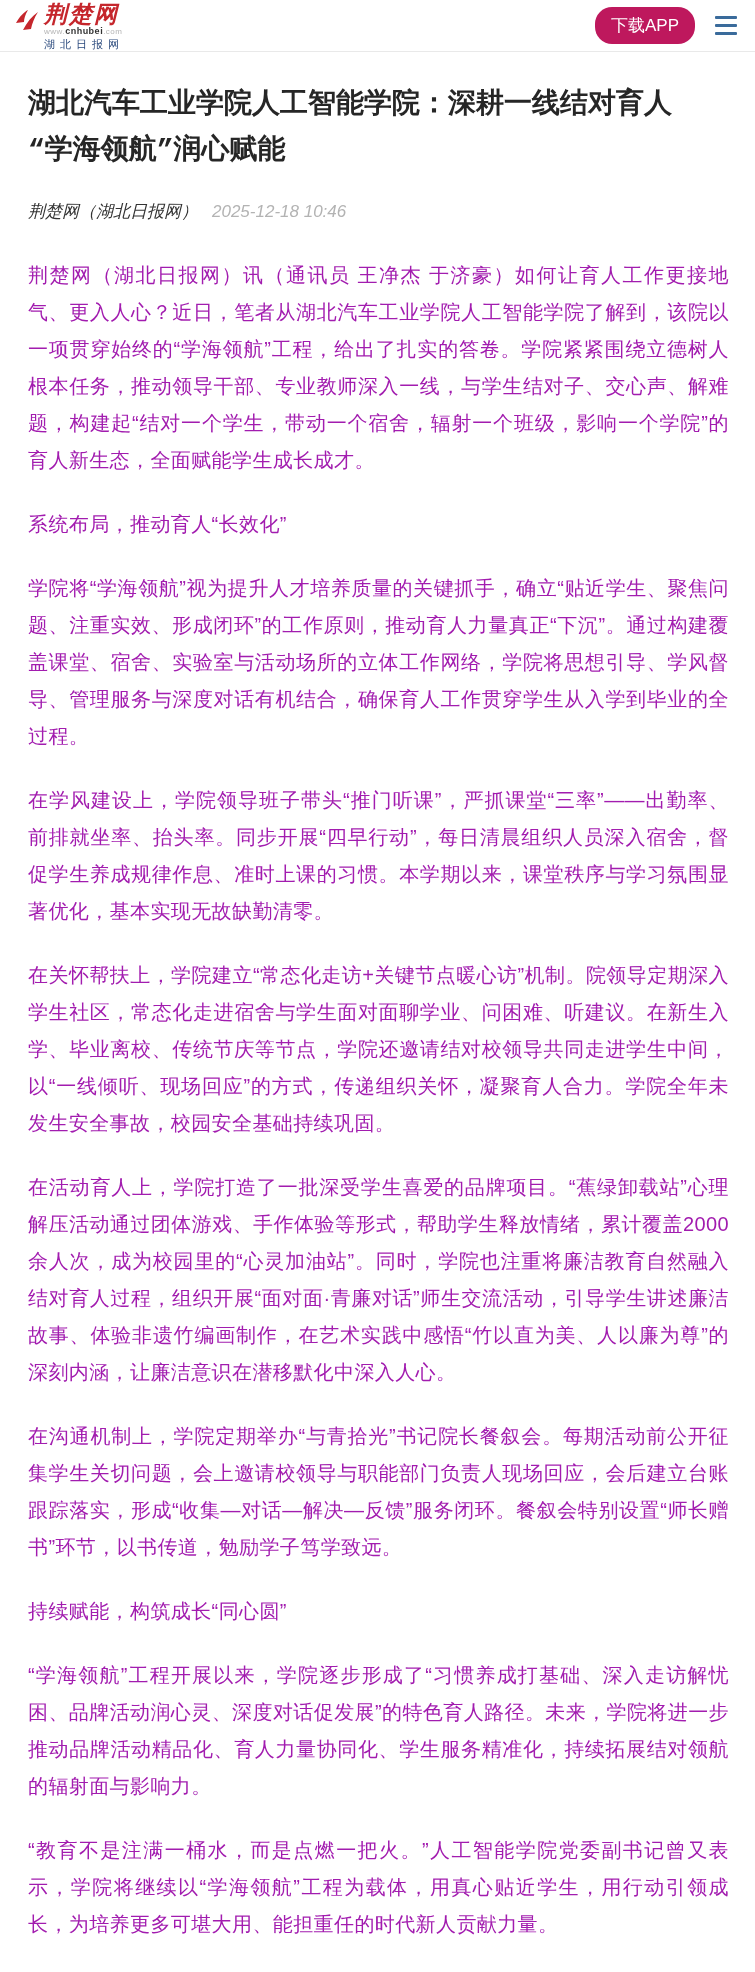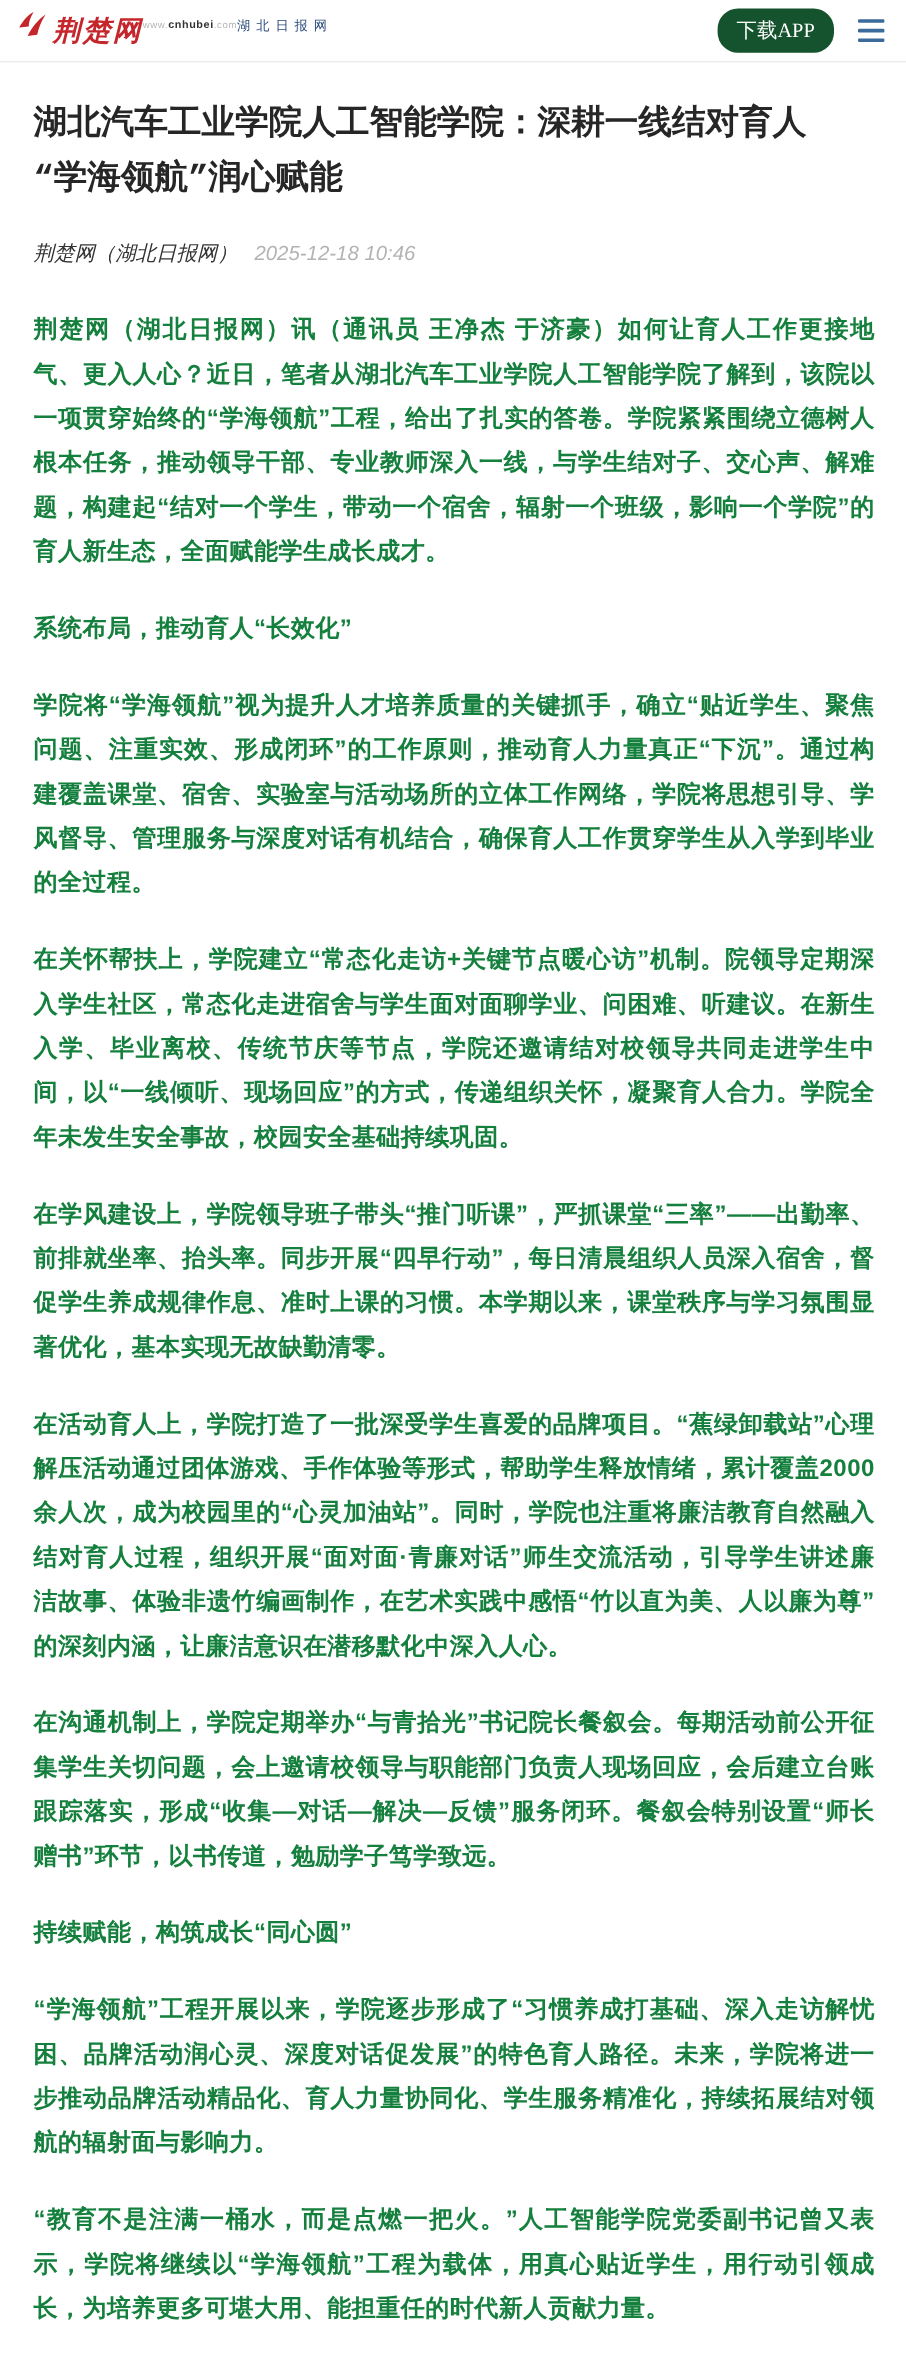--- a/index.html
+++ b/index.html
@@ -15,21 +15,21 @@
     height: 52px;
     display: flex;
     align-items: center;
     justify-content: space-between;
     padding: 0 16px 0 14px;
     border-bottom: 1px solid #e9e9e9;
     background: #fff;
   }
   .logo { display: flex; align-items: center; gap: 4px; cursor: pointer; }
   .logo-swoosh { width: 26px; height: 26px; margin-top: -10px; }
-  .logo-text-block { display: flex; flex-direction: row; line-height: 1; }
+  .logo-text-block { display: flex; flex-direction: column; line-height: 1; }
   .logo-name {
     font-family: "DejaVu Serif", "Liberation Serif", serif;
     font-style: italic;
     font-weight: bold;
     font-size: 23px;
     color: #c5262c;
     letter-spacing: 2px;
   }
   .logo-url {
     font-size: 8px;
@@ -40,28 +40,28 @@
   .logo-url b { color: #333; font-size: 9px; }
   .logo-sub {
     font-size: 11px;
     font-weight: normal;
     color: #2b4a7d;
     letter-spacing: 5px;
     margin-top: 3px;
   }
   .header-right { display: flex; align-items: center; gap: 18px; }
   .download-btn {
-    background: #14532d;
+    background: #be185d;
     color: #fff;
     border: none;
     border-radius: 17px;
     font-size: 17px;
     padding: 7px 16px;
     cursor: pointer;
-    font-family: Liberation Serif, serif;
+    font-family: Liberation Sans, sans-serif;
   }
   .menu-btn {
     background: none;
     border: none;
     cursor: pointer;
     display: flex;
     flex-direction: column;
     gap: 5px;
     padding: 2px;
   }
@@ -89,22 +89,22 @@
     gap: 14px;
     margin-bottom: 22px;
     font-size: 17px;
     font-style: italic;
   }
   .byline .source { color: #333; }
   .byline .datetime { color: #b3b3b3; }
 
   .body-text p, .body-text h3 {
     font-size: 20px;
-    font-weight: bold;
-    color: #15803d;
+    font-weight: normal;
+    color: #a21caf;
     line-height: 1.85;
     text-align: justify;
     margin-top: 27px;
     letter-spacing: 0.4px;
   }
   .body-text > :first-child { margin-top: 34px; }
 </style>
 </head>
 <body>
 
@@ -137,22 +137,22 @@
 
     <div class="byline">
       <span class="source">荆楚网（湖北日报网）</span>
       <span class="datetime">2025-12-18 10:46</span>
     </div>
 
     <div class="body-text">
       <p>荆楚网（湖北日报网）讯（通讯员 王净杰 于济豪）如何让育人工作更接地气、更入人心？近日，笔者从湖北汽车工业学院人工智能学院了解到，该院以一项贯穿始终的“学海领航”工程，给出了扎实的答卷。学院紧紧围绕立德树人根本任务，推动领导干部、专业教师深入一线，与学生结对子、交心声、解难题，构建起“结对一个学生，带动一个宿舍，辐射一个班级，影响一个学院”的育人新生态，全面赋能学生成长成才。</p>
       <h3>系统布局，推动育人“长效化”</h3>
       <p>学院将“学海领航”视为提升人才培养质量的关键抓手，确立“贴近学生、聚焦问题、注重实效、形成闭环”的工作原则，推动育人力量真正“下沉”。通过构建覆盖课堂、宿舍、实验室与活动场所的立体工作网络，学院将思想引导、学风督导、管理服务与深度对话有机结合，确保育人工作贯穿学生从入学到毕业的全过程。</p>
+      <p>在学风建设上，学院领导班子带头“推门听课”，严抓课堂“三率”——出勤率、前排就坐率、抬头率。同步开展“四早行动”，每日清晨组织人员深入宿舍，督促学生养成规律作息、准时上课的习惯。本学期以来，课堂秩序与学习氛围显著优化，基本实现无故缺勤清零。</p>
       <p>在关怀帮扶上，学院建立“常态化走访+关键节点暖心访”机制。院领导定期深入学生社区，常态化走进宿舍与学生面对面聊学业、问困难、听建议。在新生入学、毕业离校、传统节庆等节点，学院还邀请结对校领导共同走进学生中间，以“一线倾听、现场回应”的方式，传递组织关怀，凝聚育人合力。学院全年未发生安全事故，校园安全基础持续巩固。</p>
-      <p>在学风建设上，学院领导班子带头“推门听课”，严抓课堂“三率”——出勤率、前排就坐率、抬头率。同步开展“四早行动”，每日清晨组织人员深入宿舍，督促学生养成规律作息、准时上课的习惯。本学期以来，课堂秩序与学习氛围显著优化，基本实现无故缺勤清零。</p>
       <p>在活动育人上，学院打造了一批深受学生喜爱的品牌项目。“蕉绿卸载站”心理解压活动通过团体游戏、手作体验等形式，帮助学生释放情绪，累计覆盖2000余人次，成为校园里的“心灵加油站”。同时，学院也注重将廉洁教育自然融入结对育人过程，组织开展“面对面·青廉对话”师生交流活动，引导学生讲述廉洁故事、体验非遗竹编画制作，在艺术实践中感悟“竹以直为美、人以廉为尊”的深刻内涵，让廉洁意识在潜移默化中深入人心。</p>
       <p>在沟通机制上，学院定期举办“与青拾光”书记院长餐叙会。每期活动前公开征集学生关切问题，会上邀请校领导与职能部门负责人现场回应，会后建立台账跟踪落实，形成“收集—对话—解决—反馈”服务闭环。餐叙会特别设置“师长赠书”环节，以书传道，勉励学子笃学致远。</p>
       <h3>持续赋能，构筑成长“同心圆”</h3>
       <p>“学海领航”工程开展以来，学院逐步形成了“习惯养成打基础、深入走访解忧困、品牌活动润心灵、深度对话促发展”的特色育人路径。未来，学院将进一步推动品牌活动精品化、育人力量协同化、学生服务精准化，持续拓展结对领航的辐射面与影响力。</p>
       <p>“教育不是注满一桶水，而是点燃一把火。”人工智能学院党委副书记曾又表示，学院将继续以“学海领航”工程为载体，用真心贴近学生，用行动引领成长，为培养更多可堪大用、能担重任的时代新人贡献力量。</p>
     </div>
   </main>
 
 </div>
 

